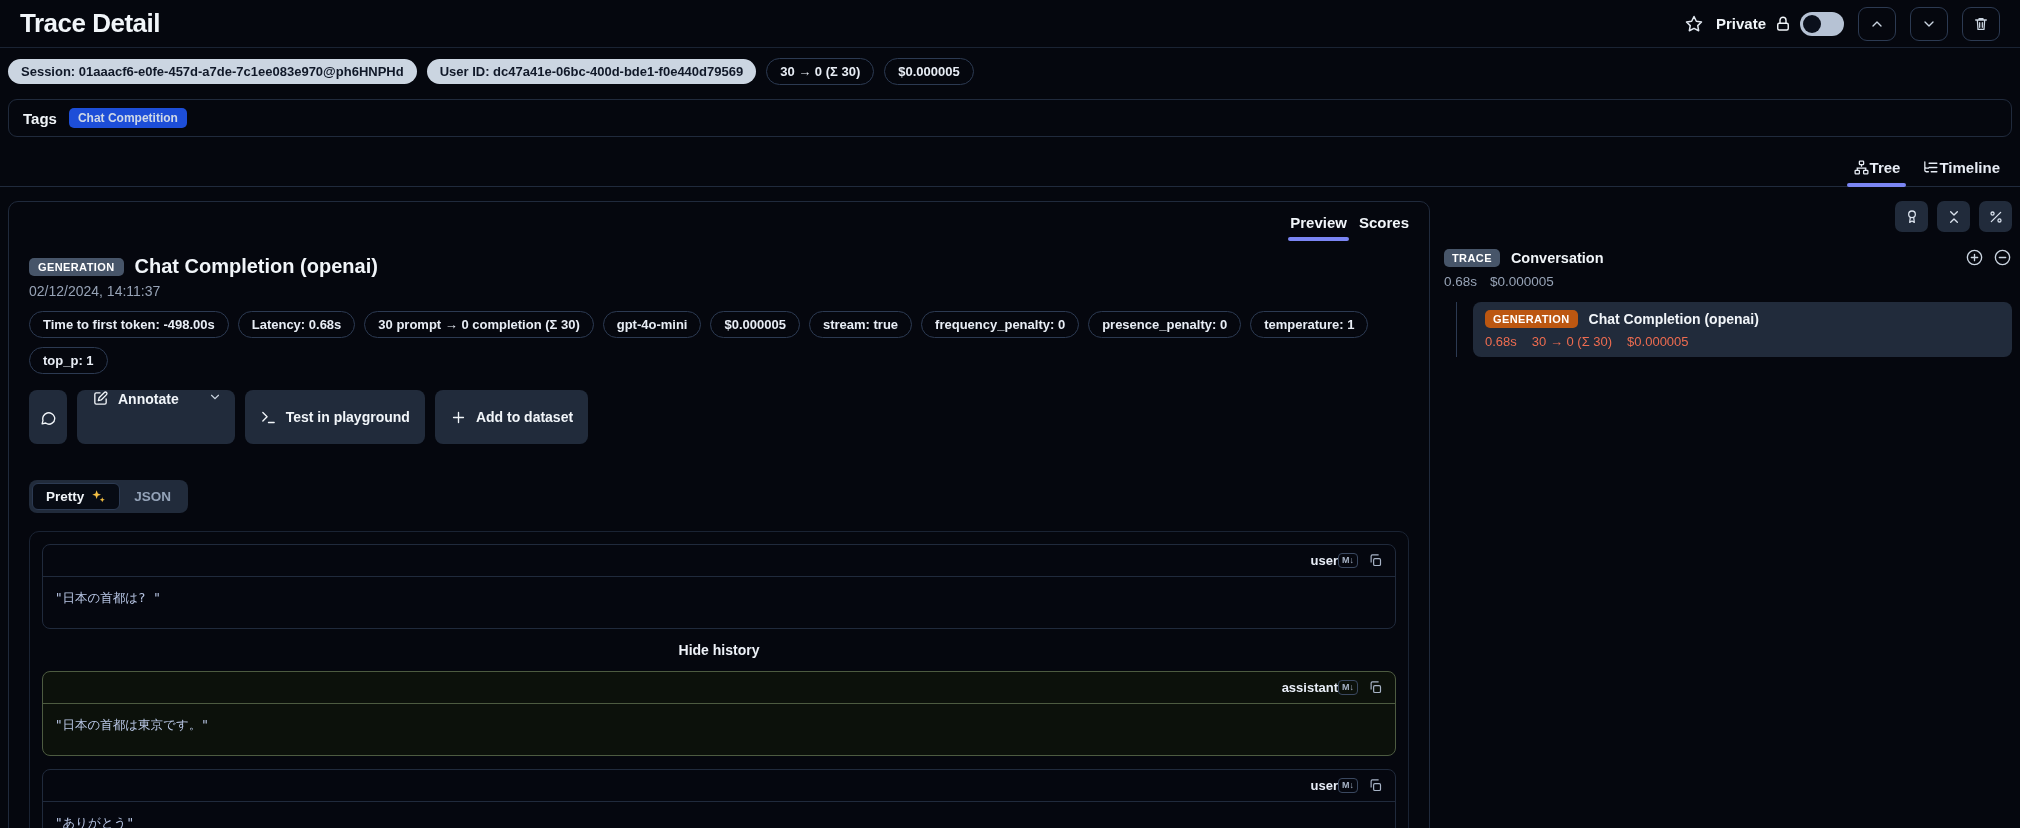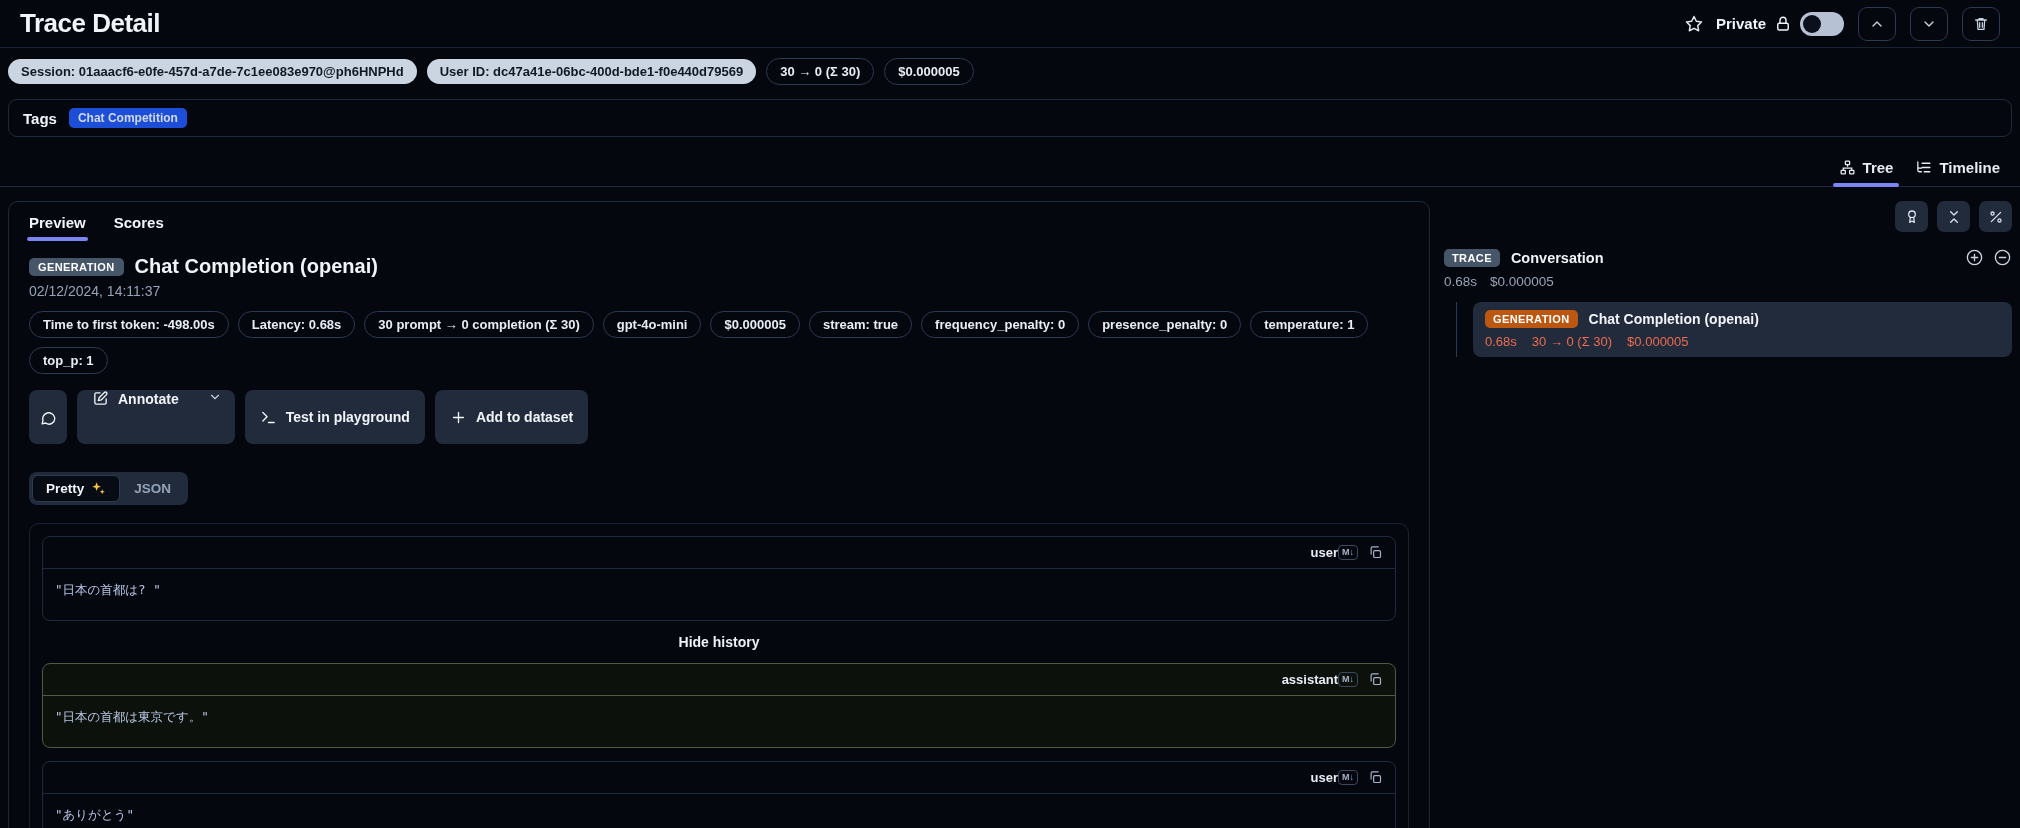--- a/index.html
+++ b/index.html
@@ -38,29 +38,29 @@
 
   
   .tags-box{margin:6px 8px 8px;border:1px solid var(--panel-border);border-radius:9px;height:38px;
     display:flex;align-items:center;gap:12px;padding:0 14px}
   .tags-label{font-size:15px;font-weight:700}
   .tag-chip{background:#1d4ed8;color:#cfd8e6;font-size:12px;font-weight:700;padding:3px 9px;border-radius:5px;cursor:pointer}
 
   
   .view-tabs{display:flex;justify-content:flex-end;align-items:flex-end;gap:6px;
     border-bottom:1px solid var(--panel-border);padding:4px 12px 0;height:42px}
-  .view-tab{display:flex;align-items:center;gap:7px;padding:0 8px 10px;font-size:15px;font-weight:600;
+  .view-tab{display:flex;align-items:center;padding:0 8px 10px;font-size:15px;font-weight:600;
     color:#e8edf5;position:relative;cursor:pointer;background:none;border:none}
   .view-tab.active::after{content:"";position:absolute;left:2px;right:2px;bottom:-1px;height:4px;
     background:var(--accent);border-radius:2px}
 
   
   .content{display:flex;gap:14px;padding:14px 8px 0;align-items:flex-start}
   .main-panel{width:1422px;border:1px solid var(--panel-border);border-radius:10px;min-height:690px;flex:none}
-  .panel-tabs{display:flex;gap:28px;padding:12px 20px 0}
+  .panel-tabs{display:flex;justify-content:flex-end;gap:12px;padding:12px 20px 0}
   .panel-tab{font-size:15px;font-weight:700;color:#f1f5f9;position:relative;padding-bottom:10px;background:none;border:none}
   .panel-tab.active::after{content:"";position:absolute;left:-2px;right:-2px;bottom:0;height:4px;
     background:var(--accent);border-radius:2px}
   .panel-body{padding:14px 20px 20px}
 
   .obs-header{display:flex;align-items:center;gap:11px}
   .type-badge{background:var(--type-badge-bg);color:#fff;font-size:11px;font-weight:700;
     padding:3px 9px;border-radius:5px;letter-spacing:.4px}
   .obs-title{font-size:20px;font-weight:700}
   .timestamp{color:#97a3b6;font-size:14px;margin-top:5px}
@@ -72,21 +72,21 @@
   .actions-row{display:flex;gap:10px;margin-top:16px;align-items:stretch}
   .act-btn{background:var(--button-bg);border:none;border-radius:8px;color:#f1f5f9;font-size:14px;
     font-weight:600;display:flex;align-items:center;gap:9px;padding:0 15px;height:54px}
   .act-btn.icon-only{width:38px;padding:0;justify-content:center}
   .split{display:flex;align-items:flex-start;background:var(--button-bg);border-radius:8px;overflow:hidden}
   .split .split-main{display:flex;align-items:center;gap:9px;padding:0 15px;background:none;border:none;
     color:#f1f5f9;font-size:14px;font-weight:600}
   .split .sep{width:1px;background:#3a4860;margin:0}
   .split .caret{display:flex;align-items:center;padding:0 13px;background:none;border:none;color:#cbd5e1}
 
-  .format-toggle{margin-top:28px;display:inline-flex;background:var(--button-bg);border-radius:8px;padding:3px}
+  .format-toggle{margin-top:36px;display:inline-flex;background:var(--button-bg);border-radius:8px;padding:3px}
   .seg{font-size:13.5px;font-weight:600;padding:5px 13px;border-radius:6px;color:#94a3b8;
     display:flex;align-items:center;gap:7px;background:none;border:1px solid transparent}
   .seg.active{background:#070b14;color:#f1f5f9;border:1px solid #2c3a52}
 
   .messages-box{margin-top:18px;border:1px solid var(--border-soft);border-radius:10px;padding:12px}
   .msg{border:1px solid var(--panel-border);border-radius:8px;overflow:hidden;background:#05070f}
   .msg-header{display:flex;align-items:center;justify-content:flex-end;height:32px;
     padding:0 12px;border-bottom:1px solid var(--panel-border)}
   .role{font-size:13px;font-weight:700;color:#e8edf7}
   .msg-icons{display:flex;align-items:center;gap:10px;color:#a7b3c6}

